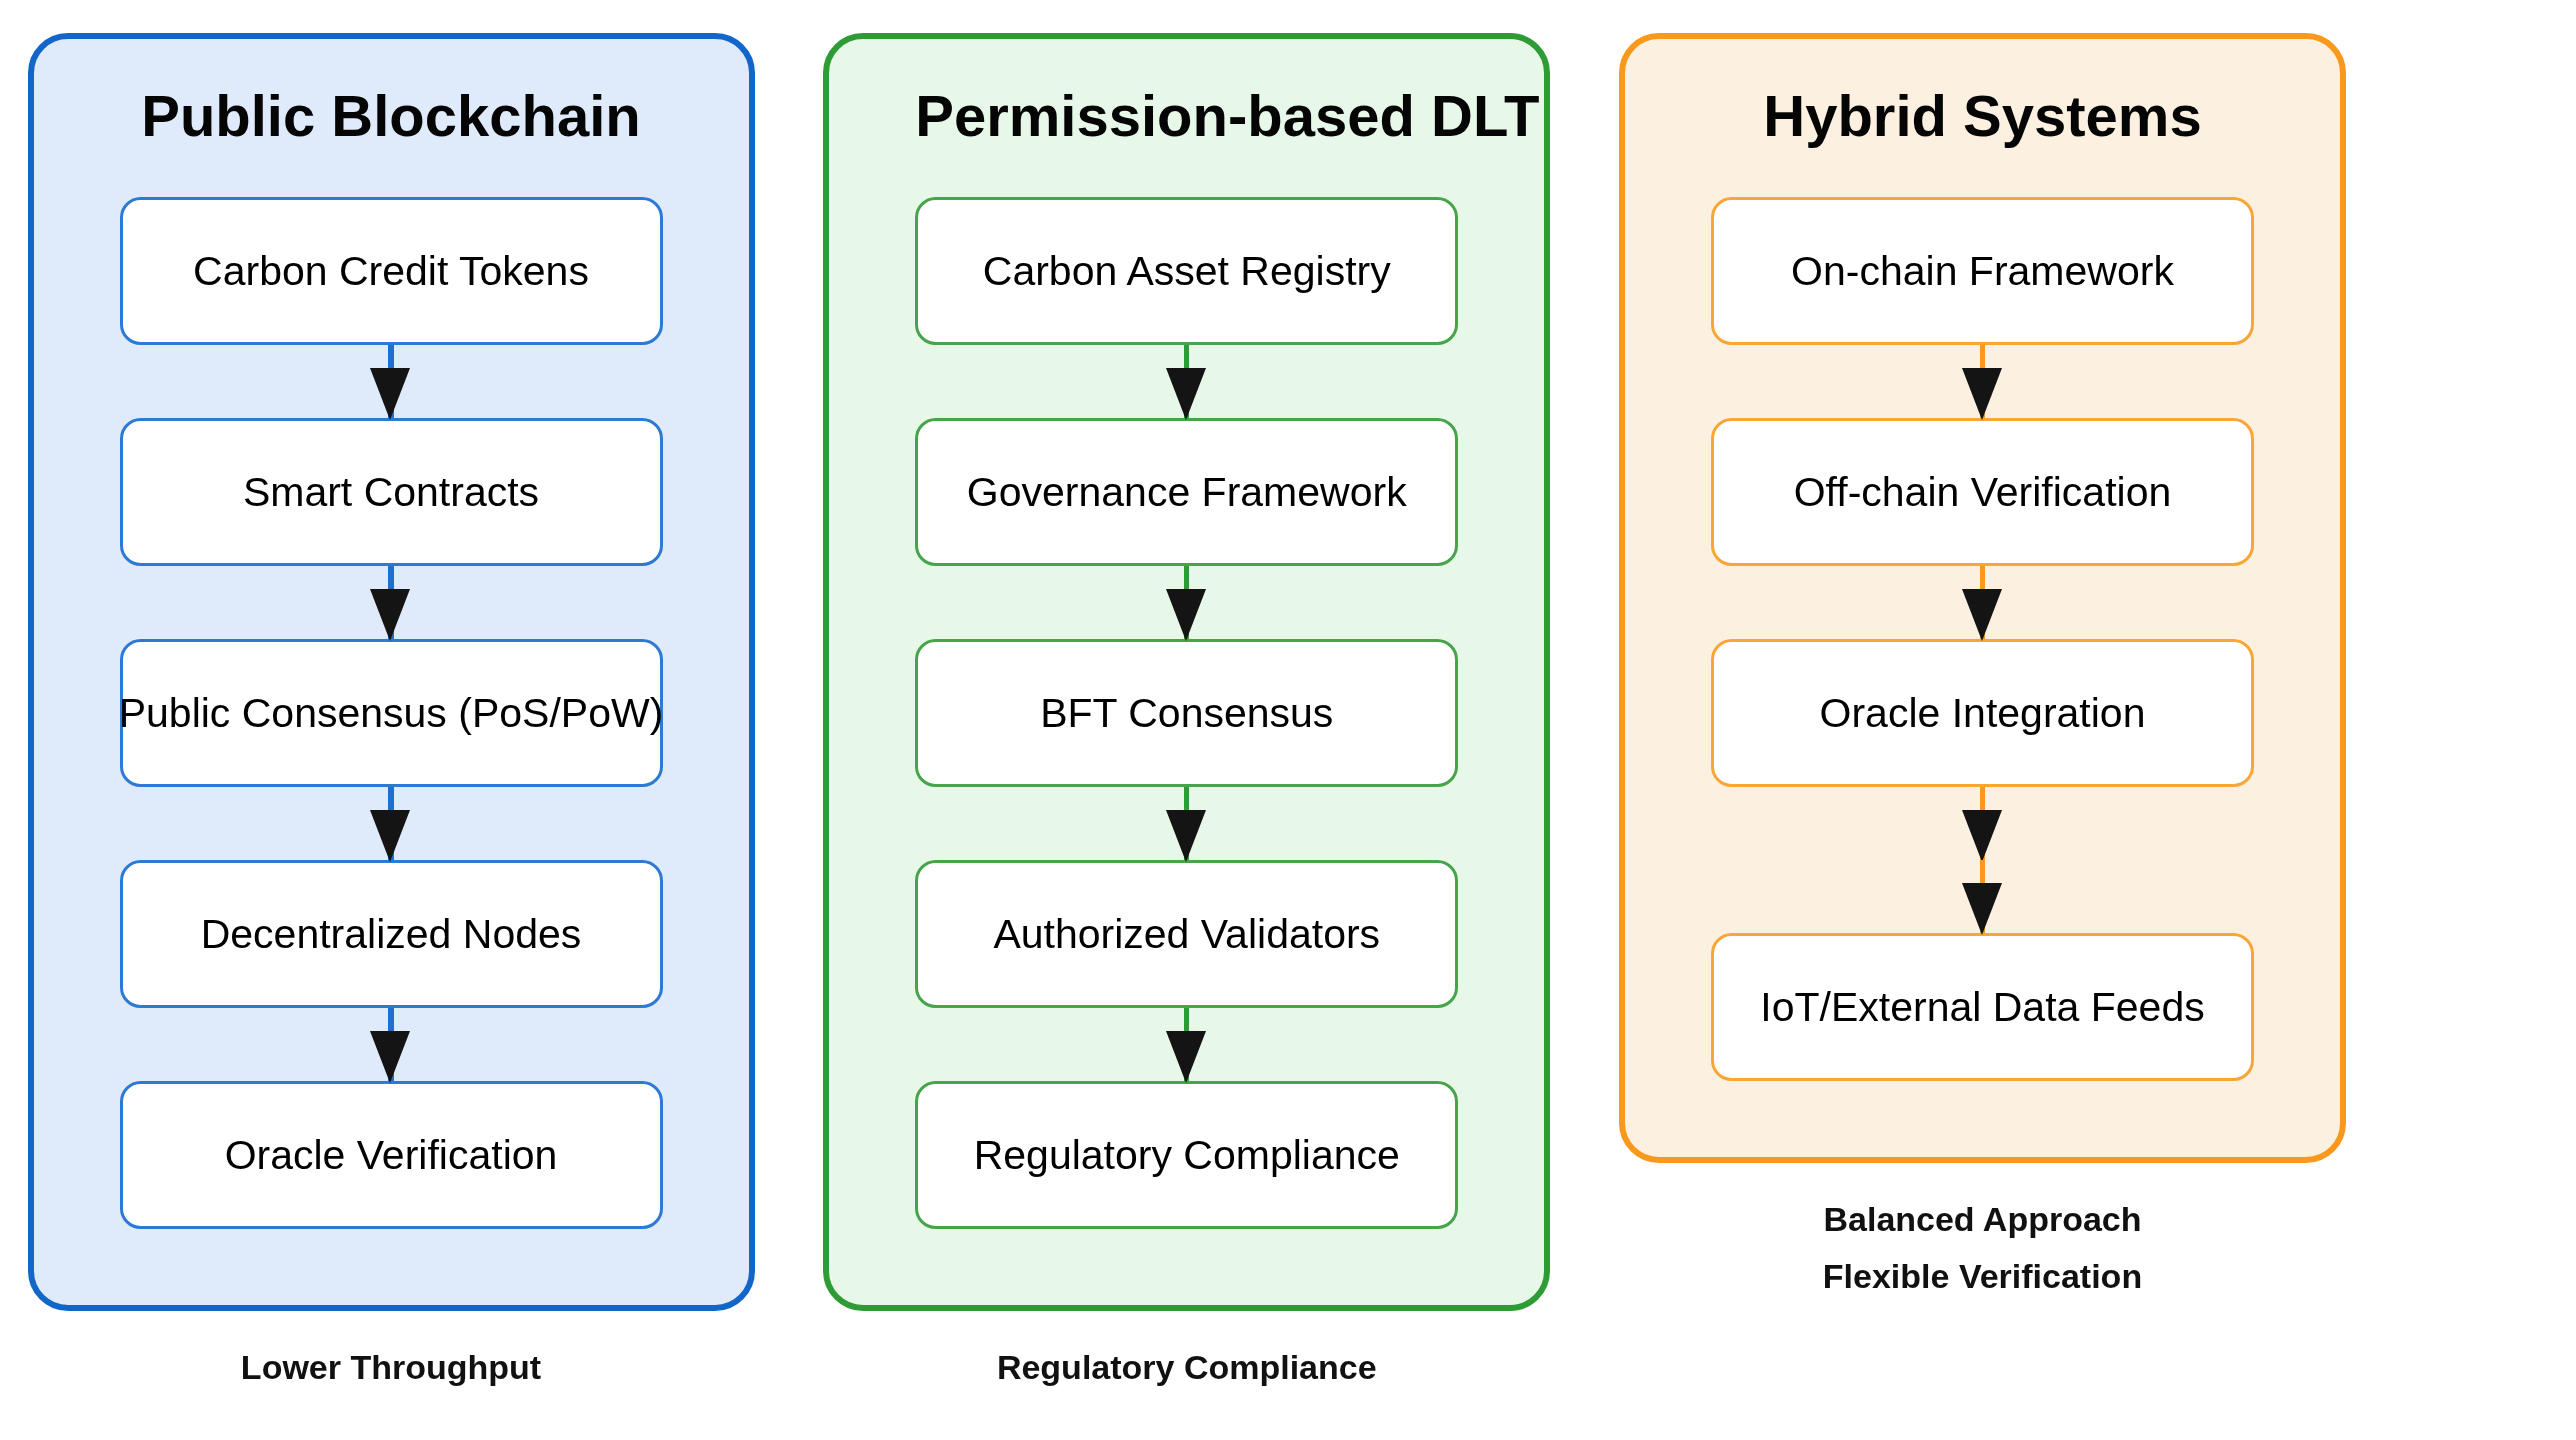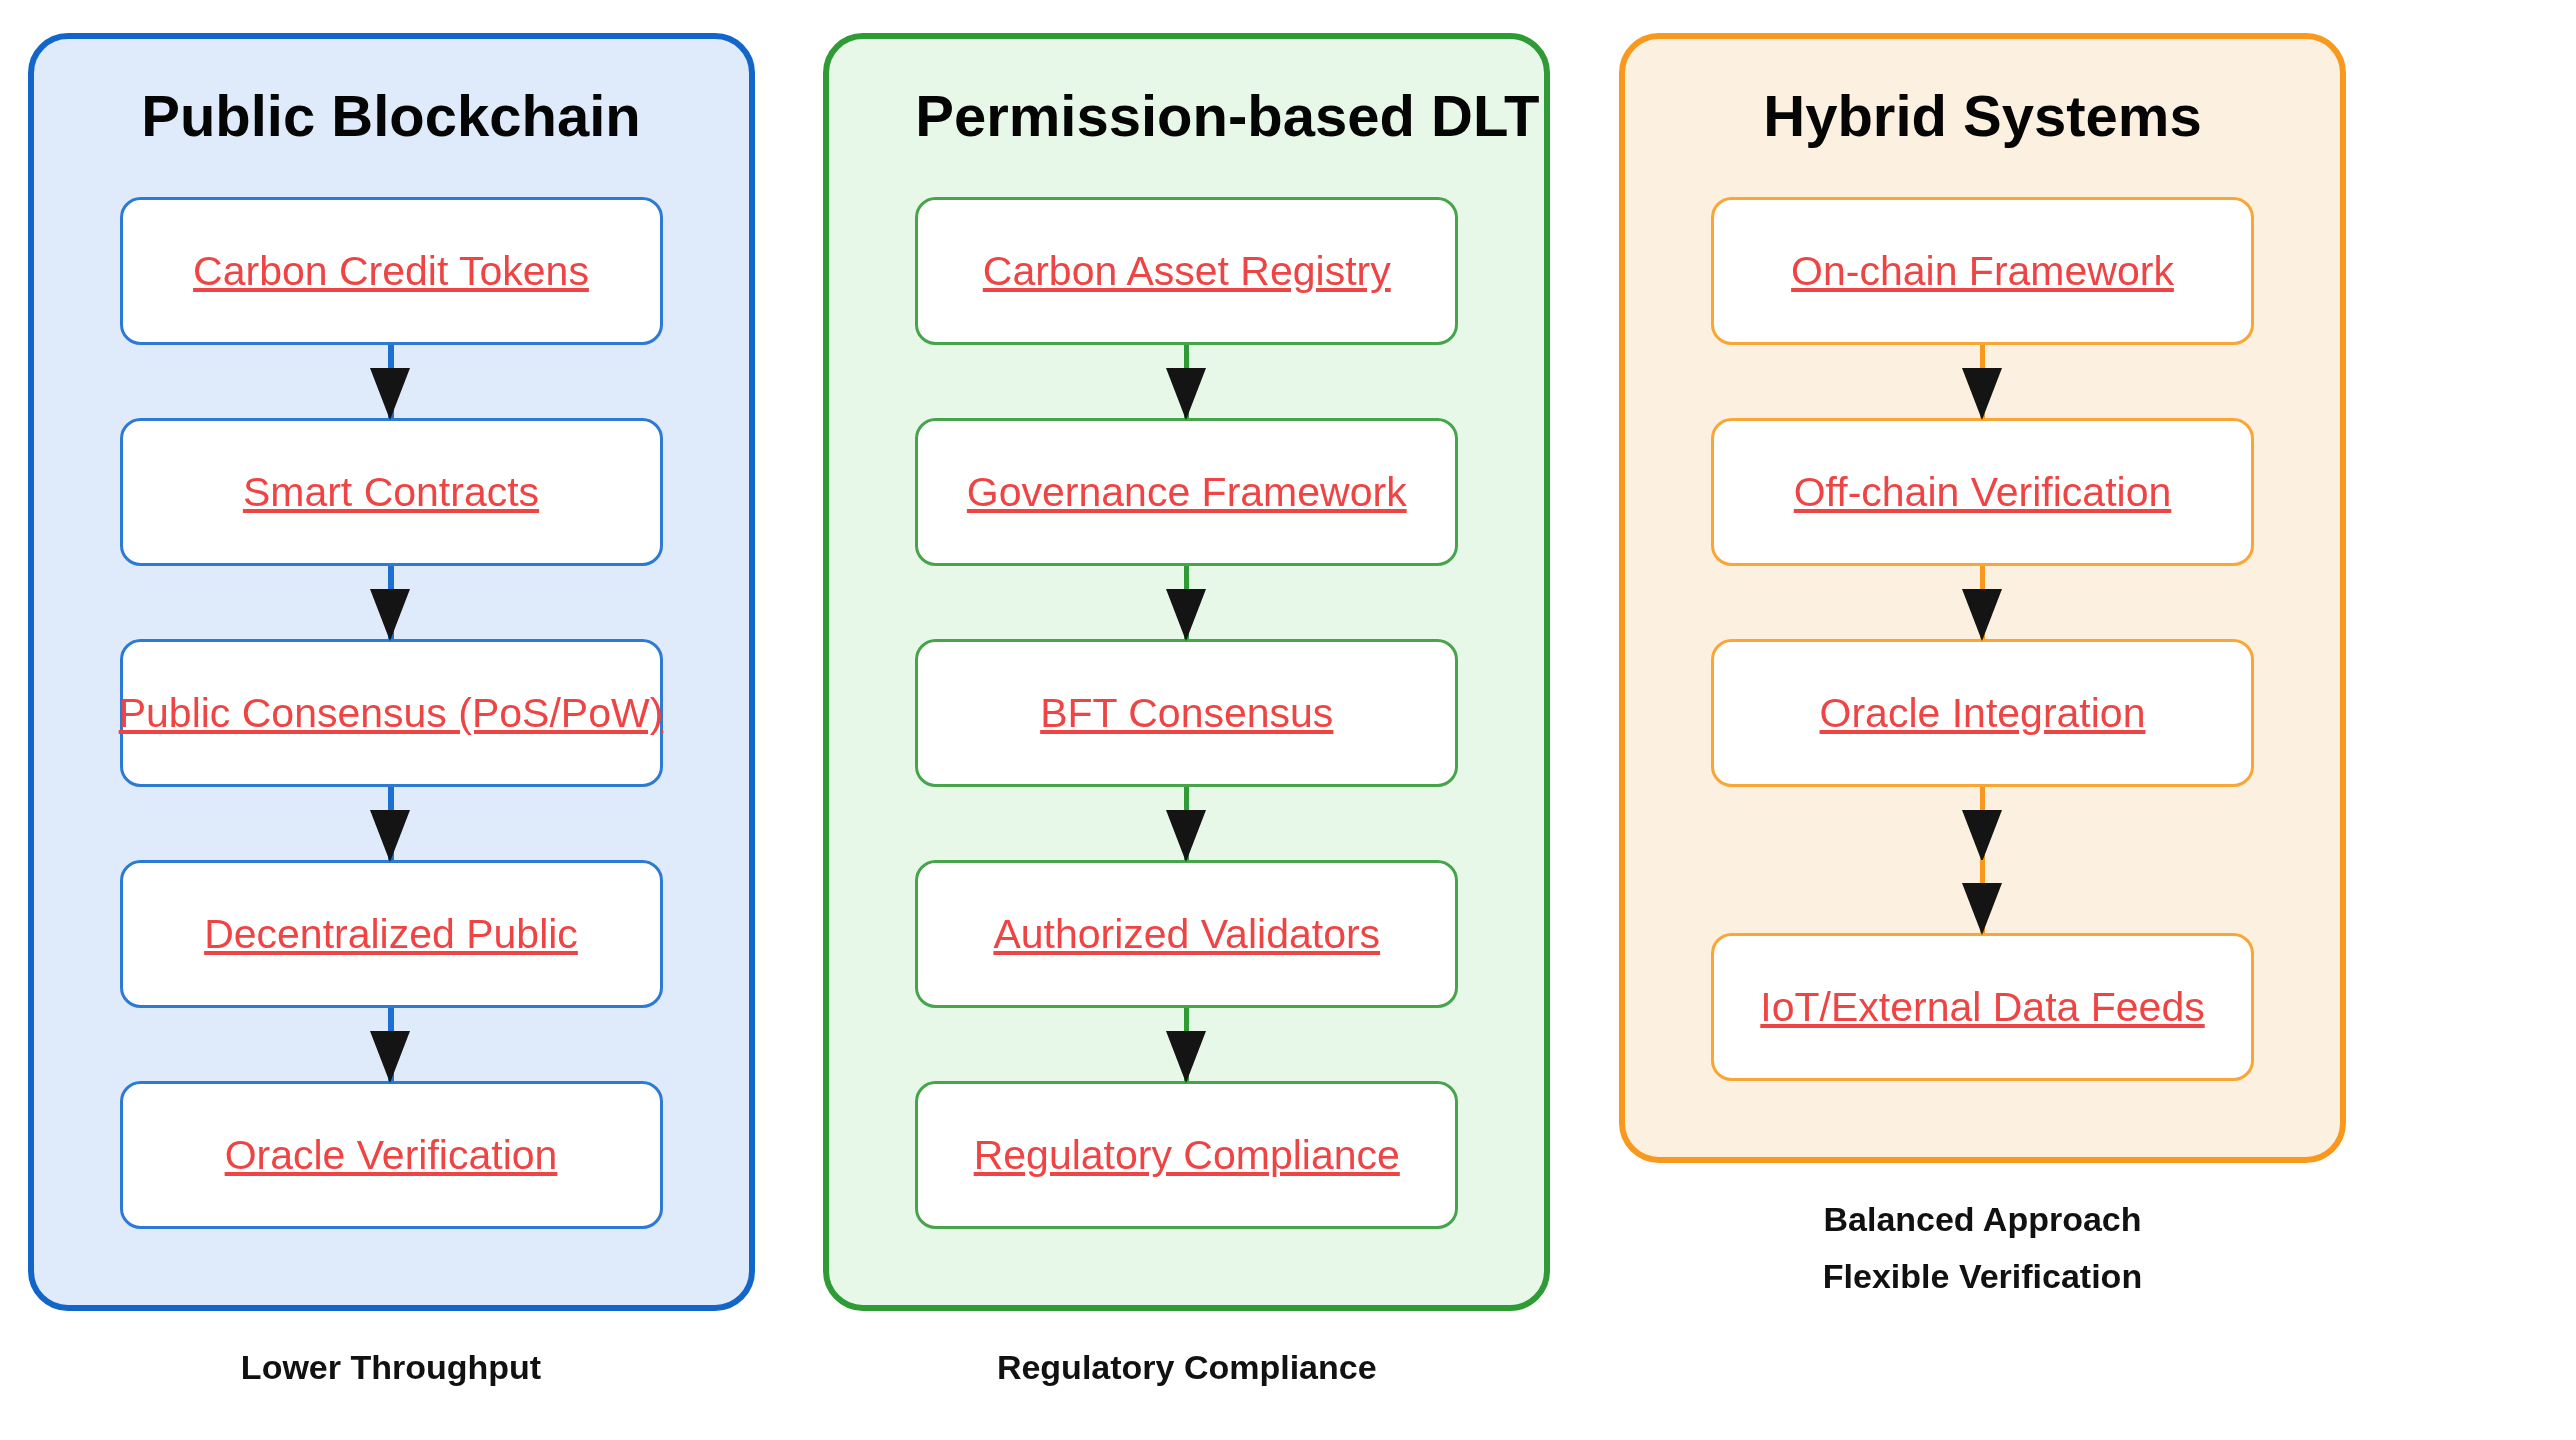--- a/index.html
+++ b/index.html
@@ -43,23 +43,22 @@
   .node{
     box-sizing:border-box;
     height:148px;
     background:#ffffff;
     border:3.4px solid var(--nodeBorder);
     border-radius:20.6px;
     display:flex;
     align-items:center;
     justify-content:center;
     font-size:41px;
-    color:#ef4444;
+    color:#000000;
     white-space:nowrap;
-    text-decoration:underline;
   }
   .arrow{
     position:relative;
     height:73px;
     width:100%;
     display:flex;
     justify-content:center;
   }
   .arrow-line{
     position:absolute;
@@ -105,21 +104,21 @@
         <div class="node">Smart Contracts</div>
         <div class="arrow">
           <span class="arrow-line"></span>
           <span class="arrow-head"></span>
         </div>
         <div class="node">Public Consensus (PoS/PoW)</div>
         <div class="arrow">
           <span class="arrow-line"></span>
           <span class="arrow-head"></span>
         </div>
-        <div class="node">Decentralized Public</div>
+        <div class="node">Decentralized Nodes</div>
         <div class="arrow">
           <span class="arrow-line"></span>
           <span class="arrow-head"></span>
         </div>
         <div class="node">Oracle Verification</div>
       </div>
       <div class="caption">
         <div>Lower Throughput</div>
       </div>
     </section>

